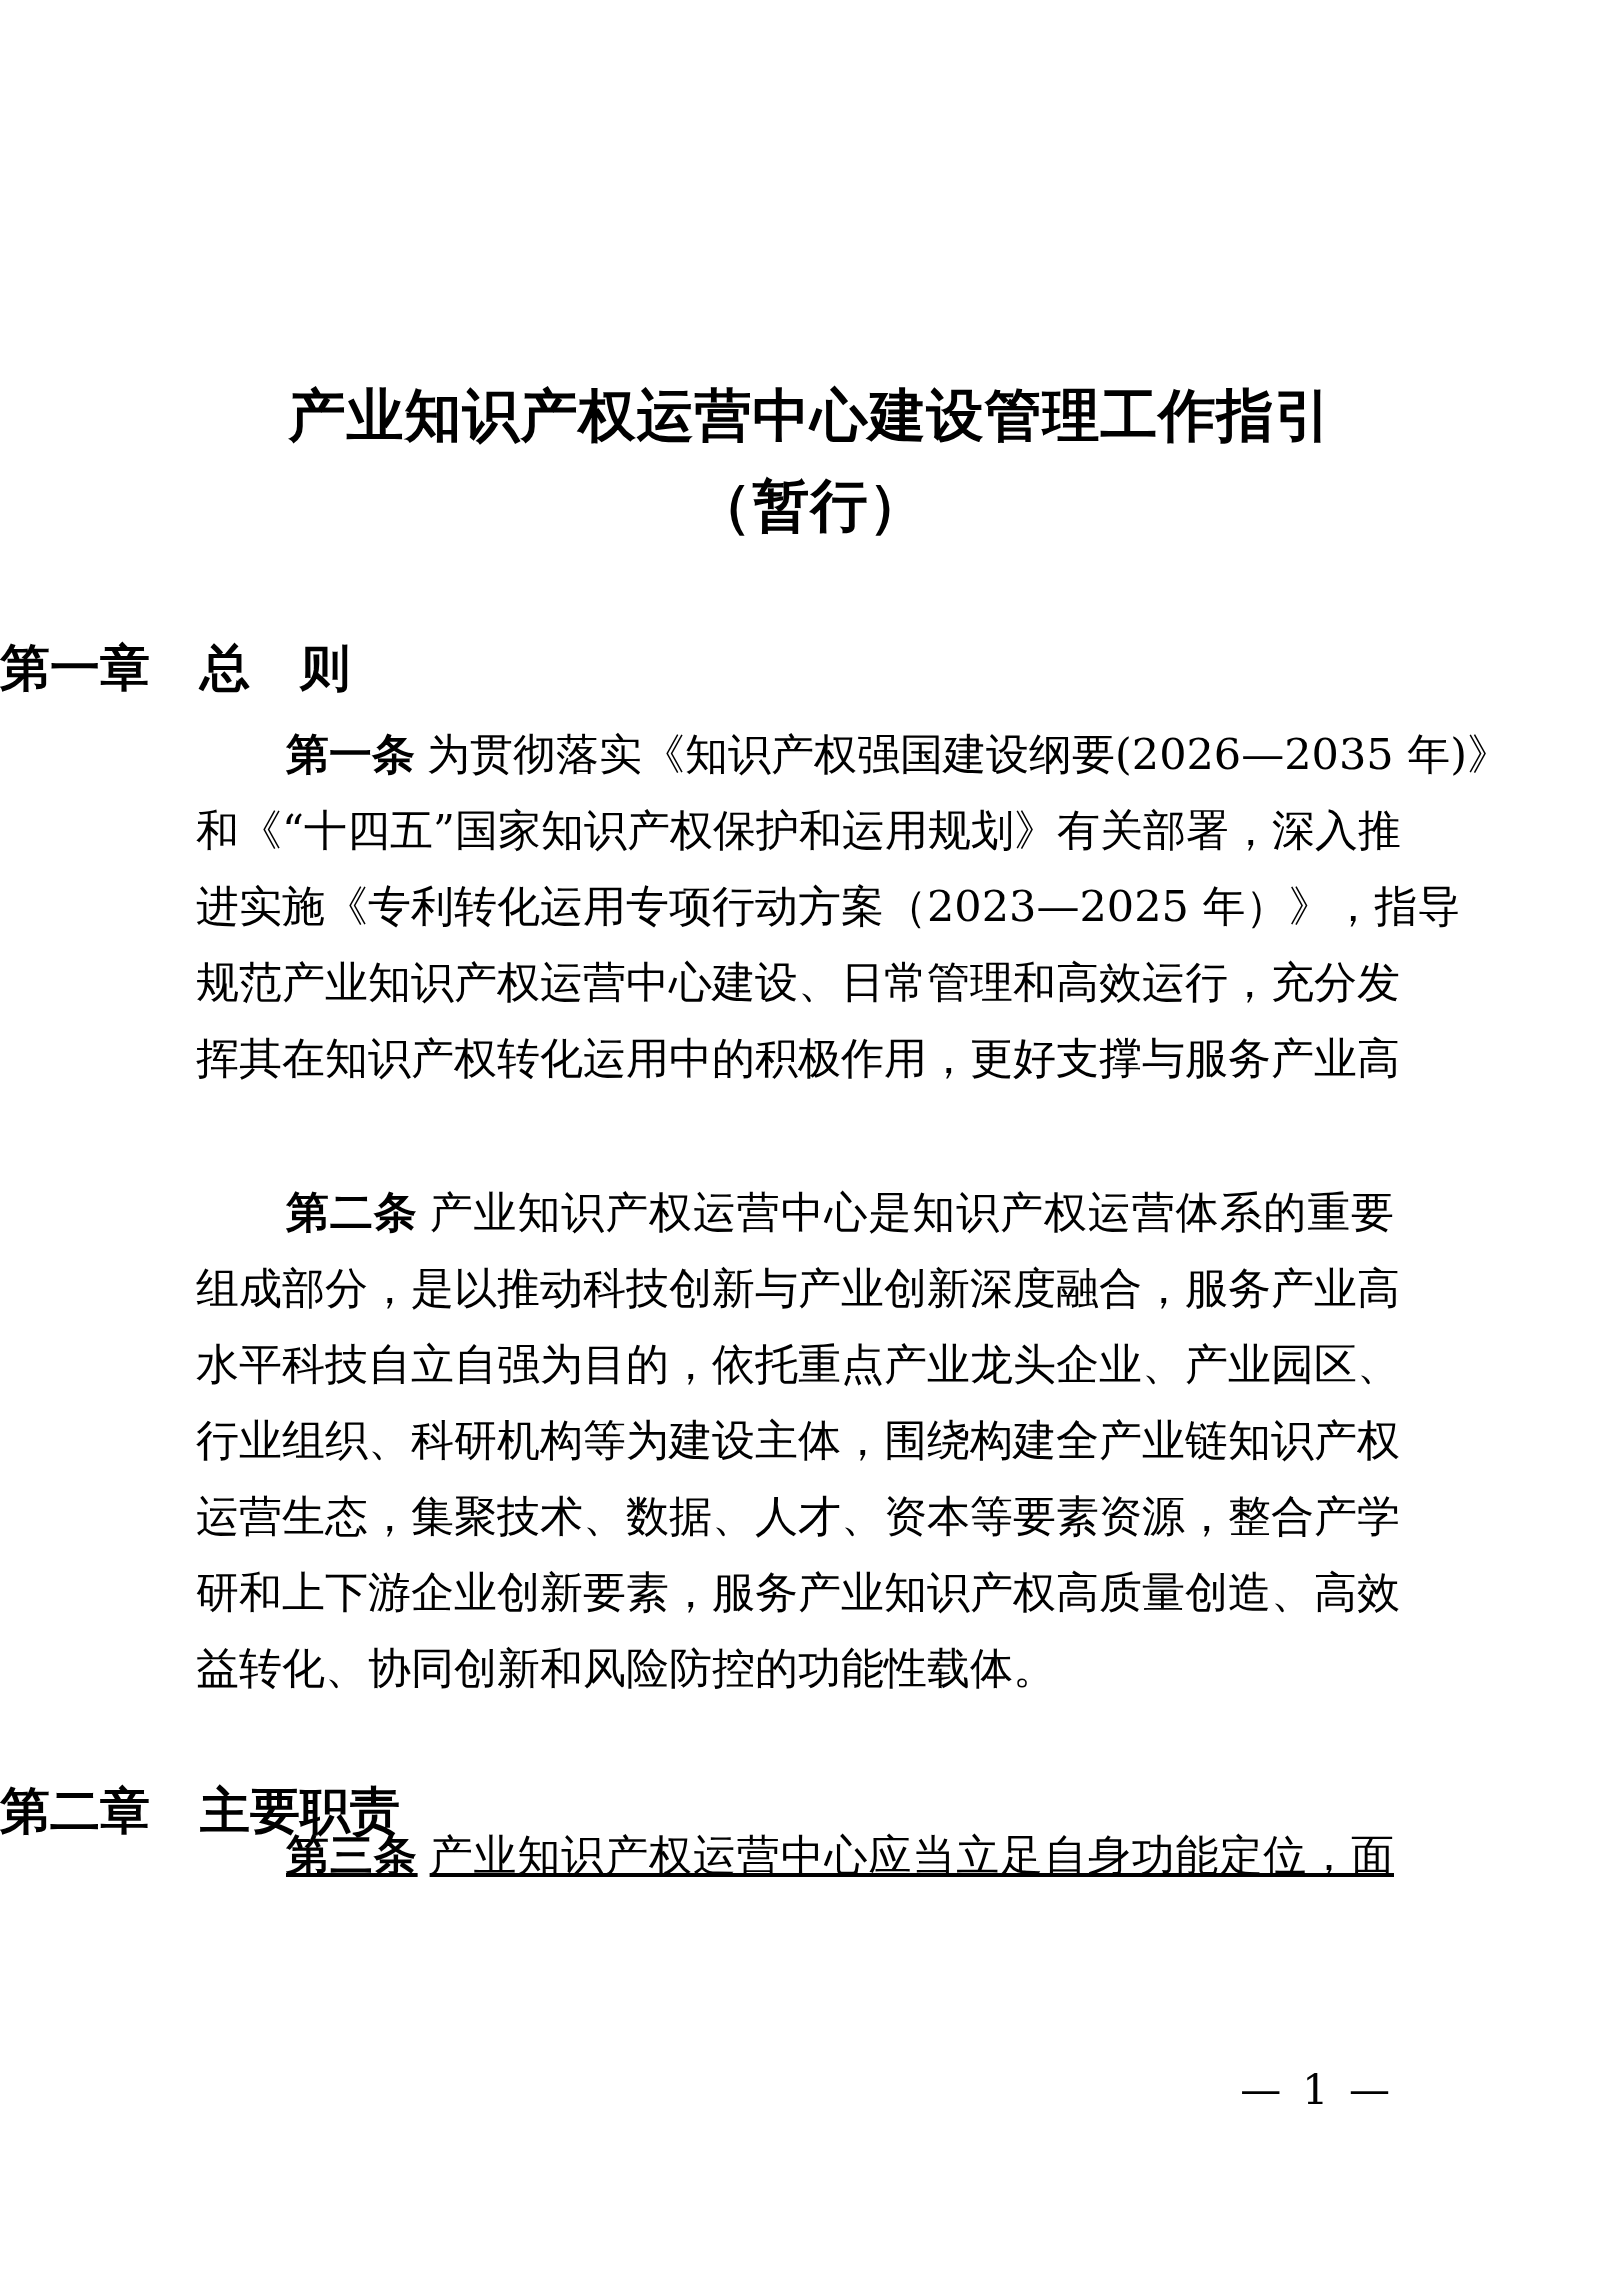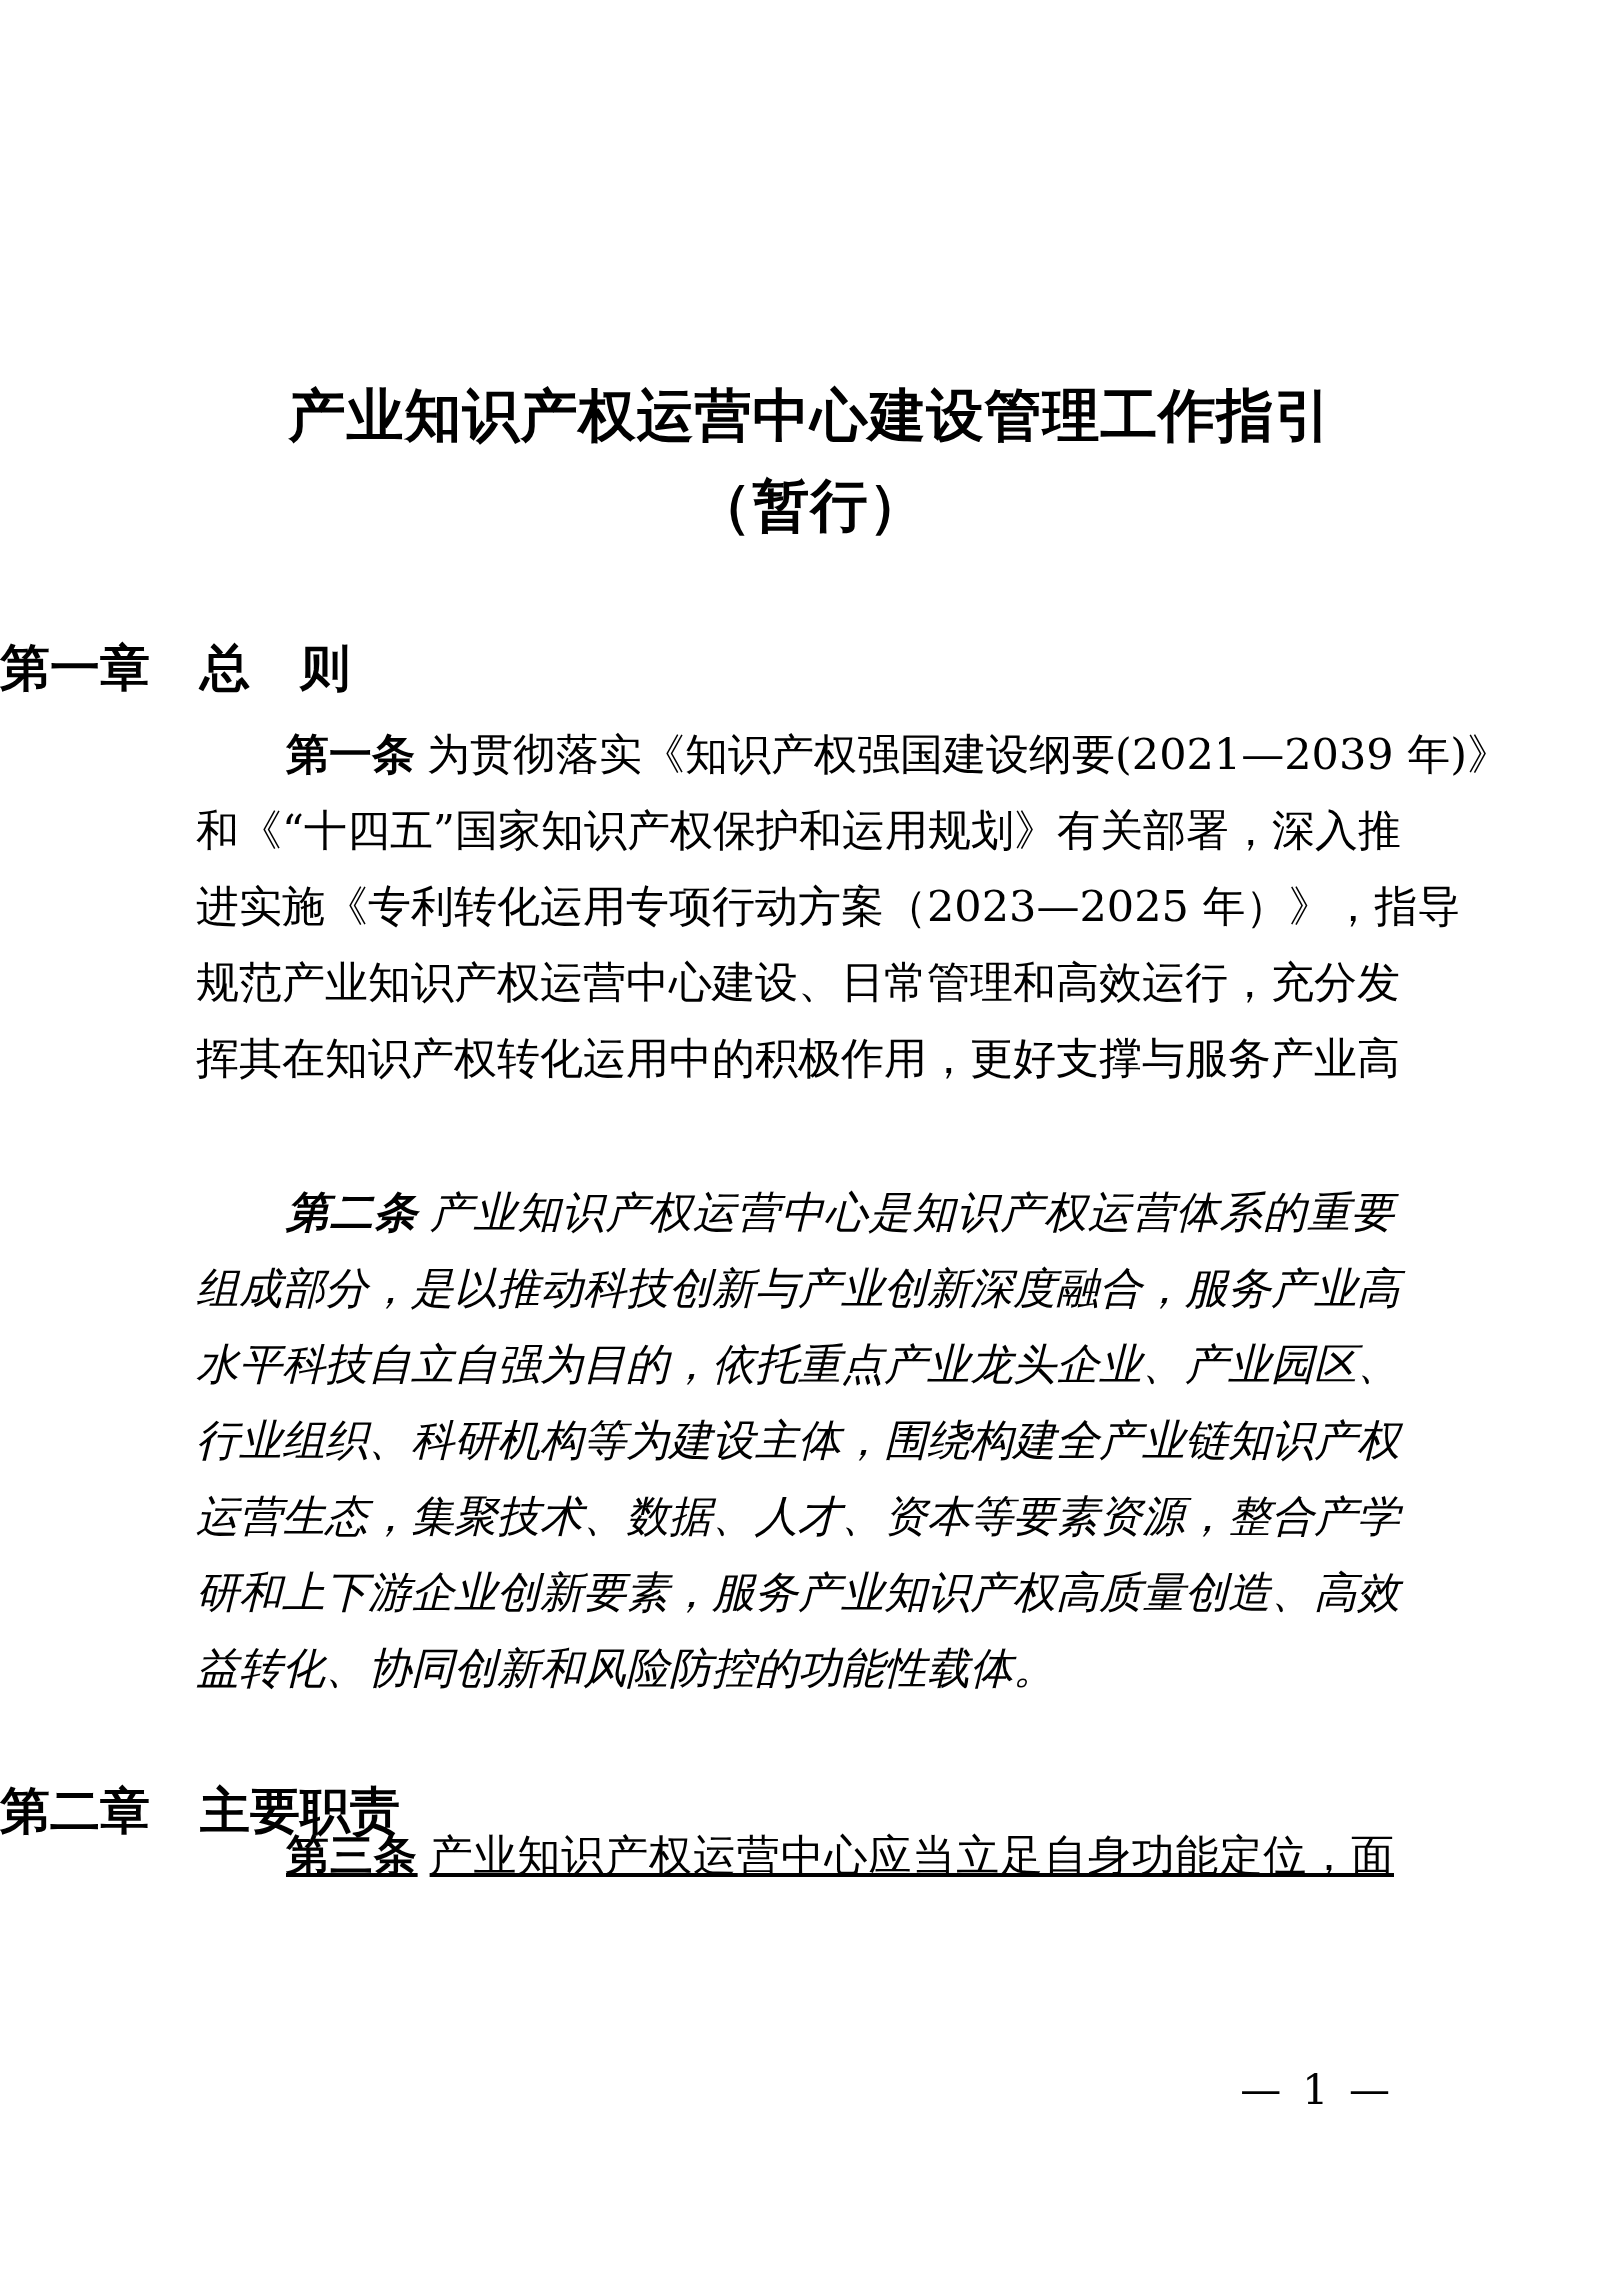--- a/index.html
+++ b/index.html
@@ -30,21 +30,21 @@
   }
   .chapter-1 { top:633px; }
   .chapter-2 { top:1776px; }
   
   .para {
     position:absolute;
     left:196px; width:1198px;
     font-size:43px; line-height:76px;
   }
   .para-1 { top:716px; }
-  .para-2 { top:1174px;font-style:italic; }
+  .para-2 { top:1174px; }
   .para-3 { top:1817px;text-decoration:underline; }
   .line {
     text-align:justify;
     text-align-last:justify;
     height:76px;
     white-space:nowrap;
   }
   .line.first { text-indent:90px; }
   .line.last { text-align:left; text-align-last:left; }
   .lbl {
@@ -67,21 +67,21 @@
 <div class="page">
 
   <div class="doc-title">
     <span class="t-line">产业知识产权运营中心建设管理工作指引</span>
     <span class="t-line">（暂行）</span>
   </div>
 
   <div class="chapter chapter-1">第一章　总　则</div>
 
   <div class="para para-1">
-    <div class="line first"><b class="lbl">第一条</b><span>为贯彻落实《知识产权强国建设纲要(2021—2039 年)》</span></div>
+    <div class="line first"><b class="lbl">第一条</b><span>为贯彻落实《知识产权强国建设纲要(2026—2035 年)》</span></div>
     <div class="line">和《“十四五”国家知识产权保护和运用规划》有关部署，深入推</div>
     <div class="line">进实施《专利转化运用专项行动方案（2023—2025 年）》，指导</div>
     <div class="line">规范产业知识产权运营中心建设、日常管理和高效运行，充分发</div>
     <div class="line">挥其在知识产权转化运用中的积极作用，更好支撑与服务产业高</div>
   </div>
 
   <div class="para para-2">
     <div class="line first"><b class="lbl">第二条</b><span>产业知识产权运营中心是知识产权运营体系的重要</span></div>
     <div class="line">组成部分，是以推动科技创新与产业创新深度融合，服务产业高</div>
     <div class="line">水平科技自立自强为目的，依托重点产业龙头企业、产业园区、</div>

